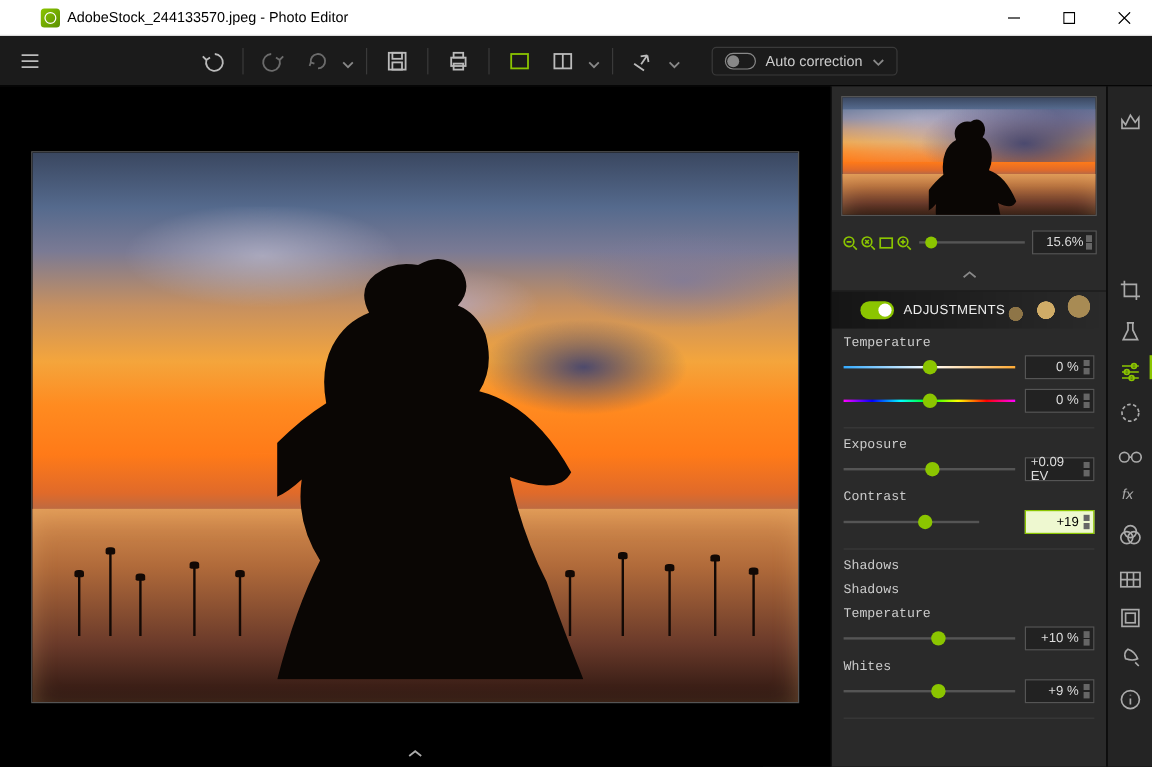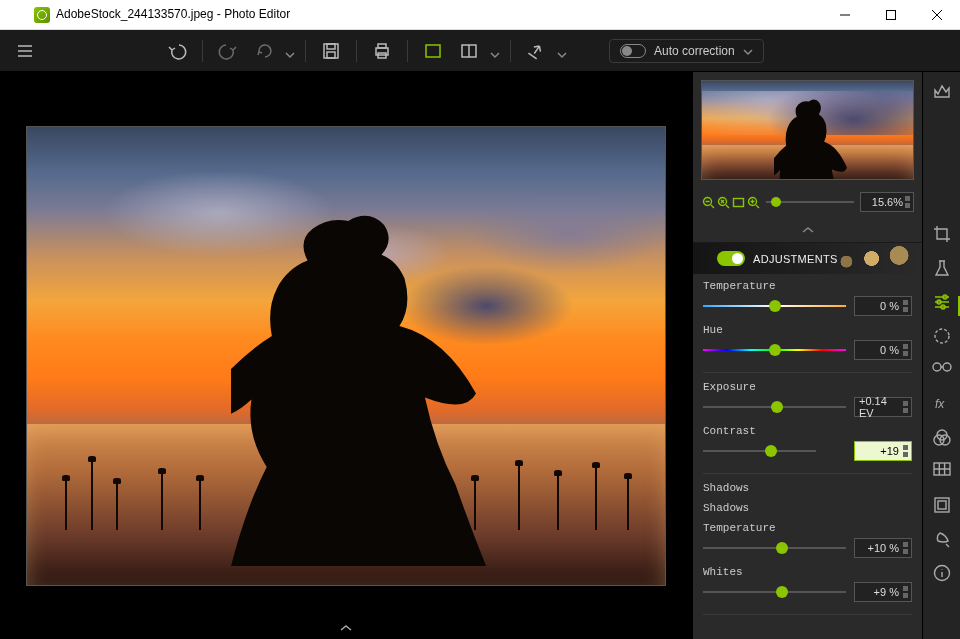--- a/index.html
+++ b/index.html
@@ -10,21 +10,21 @@
   .titlebar .app-icon::after { content:""; position:absolute; inset:3px; border:1.5px solid #fff; border-radius:50%; }
   .titlebar .winbtns { display: flex; }
   .titlebar .winbtn { width: 46px; height: 30px; display: flex; align-items: center; justify-content: center; cursor: pointer; }
   .titlebar .winbtn svg { stroke:#000; stroke-width:1; fill:none; }
   .app { display: flex; flex-direction: column; height: 609px; background: #1b1b1b; }
   .toolbar { height: 42px; background: #1b1b1b; display: flex; align-items: center; padding: 0 10px; gap: 6px; border-bottom: 1px solid #000; }
   .tbtn { width: 30px; height: 30px; display:flex; align-items:center; justify-content:center; cursor:pointer; color:#bbb; }
   .tbtn svg { stroke:#bbb; fill:none; stroke-width:1.5; }
   .tbtn.accent svg { stroke:#8bc500; }
   .tsep { width:1px; height:22px; background:#3a3a3a; margin:0 4px; }
-  .autocorr { margin-left: 36px; display:flex; align-items:center; gap:8px; font-size:12px; color:#ccc; padding:4px 10px; border:1px solid #3a3a3a; border-radius:4px; cursor:pointer;}
+  .autocorr { margin-left: 20px; display:flex; align-items:center; gap:8px; font-size:12px; color:#ccc; padding:4px 10px; border:1px solid #3a3a3a; border-radius:4px; cursor:pointer;}
   .autocorr .sw { width:26px; height:14px; border:1px solid #888; border-radius:7px; position:relative; }
   .autocorr .sw::after { content:""; position:absolute; width:10px; height:10px; background:#888; border-radius:50%; top:1px; left:1px;}
   .chev { width:10px; height:10px; }
   .chev svg { stroke:#888; fill:none; stroke-width:1.5;}
 
   .body { flex:1; display:flex; min-height:0;border-radius:20px; }
   .canvas-area { flex:1; background:#000; display:flex; flex-direction:column; align-items:center; justify-content:center; position:relative; }
   .canvas-img { width: 640px; height: 460px; border:1px solid #555; position:relative; overflow:hidden; }
   .sky { position:absolute; inset:0; background:
        linear-gradient(to bottom,
@@ -91,21 +91,21 @@
   .adj .bar{ position:absolute; left:0; right:0; top:9px; height:2px; background:#555;}
   .adj.temperature .bar{ background:linear-gradient(90deg,#3af,#fff 50%,#fa3);}
   .adj.hue .bar{ background:linear-gradient(90deg,#f0f,#00f,#0ff,#0f0,#ff0,#f00,#f0f);}
   .adj .knob{ position:absolute; top:4px; width:12px; height:12px; background:#8bc500; border-radius:50%; transform:translateX(-50%);}
   .valbox{ width:58px; height:20px; border:1px solid #555; background:#222; font-size:11px; display:flex; align-items:center; justify-content:flex-end; padding:0 12px 0 4px; position:relative; color:#ddd;}
   .valbox::after{content:"";position:absolute;right:3px;top:3px;bottom:3px;width:5px;background:linear-gradient(#666 0 45%,transparent 45% 55%,#666 55%);}
   .valbox.edit{ background:#eef8d0; color:#000; border-color:#8bc500;margin-left:30px;}
   .adj .sep { height:1px; background:#3a3a3a; margin-top:12px;}
 
   .toolstrip { width:38px; background:#242424; border-left:1px solid #000; display:flex; flex-direction:column; align-items:center; padding-top:10px; gap:6px;}
-  .tsbtn { width:30px; height:28px; display:flex; align-items:flex-start; justify-content:center; cursor:pointer; position:relative;}
+  .tsbtn { width:30px; height:28px; display:flex; align-items:flex-end; justify-content:center; cursor:pointer; position:relative;}
   .tsbtn svg{ stroke:#aaa; fill:none; stroke-width:1.4;}
   .tsbtn.active::after{content:"";position:absolute;right:-4px;top:4px;bottom:4px;width:3px;background:#8bc500;}
   .tsbtn.active svg{ stroke:#8bc500;}
   .tsgap{height:102px;}
 </style>
 </head>
 <body>
 
 <div class="titlebar">
   <div class="left">
@@ -303,40 +303,39 @@
             <div class="lbl">Temperature</div>
             <div class="row">
               <div class="track">
                 <div class="bar"></div>
                 <div class="knob" style="left:50%"></div>
               </div>
               <div class="valbox">0 %</div>
             </div>
           </div>
           <div class="adj hue">
-            <div class="lbl">Hue</div>
             <div class="row">
               <div class="track">
                 <div class="bar"></div>
                 <div class="knob" style="left:50%"></div>
               </div>
               <div class="valbox">0 %</div>
             </div>
           </div>
           <div class="adj">
             <div class="sep"></div>
           </div>
           <div class="adj exposure">
             <div class="lbl">Exposure</div>
             <div class="row">
               <div class="track">
                 <div class="bar"></div>
                 <div class="knob" style="left:52%"></div>
               </div>
-              <div class="valbox">+0.14 EV</div>
+              <div class="valbox">+0.09 EV</div>
             </div>
           </div>
           <div class="adj contrast">
             <div class="lbl">Contrast</div>
             <div class="row">
               <div class="track">
                 <div class="bar"></div>
                 <div class="knob" style="left:60%"></div>
               </div>
               <div class="valbox edit">+19</div>

